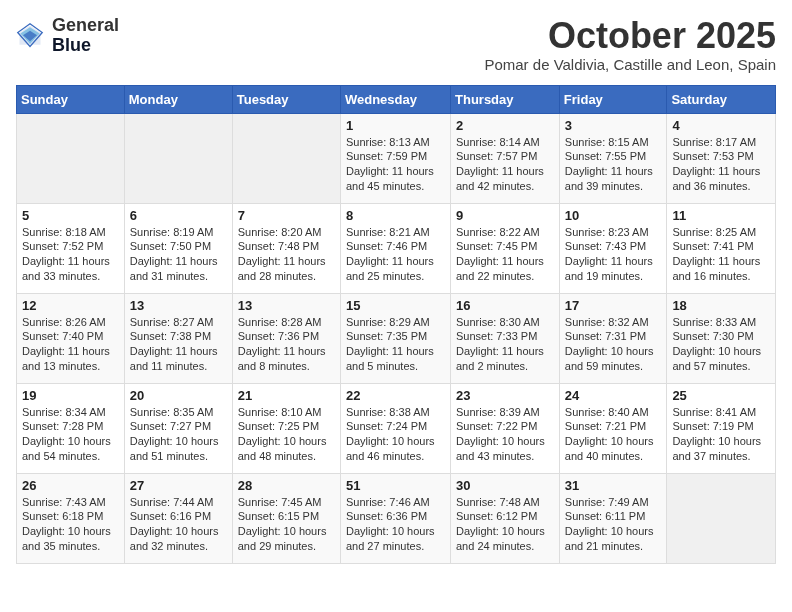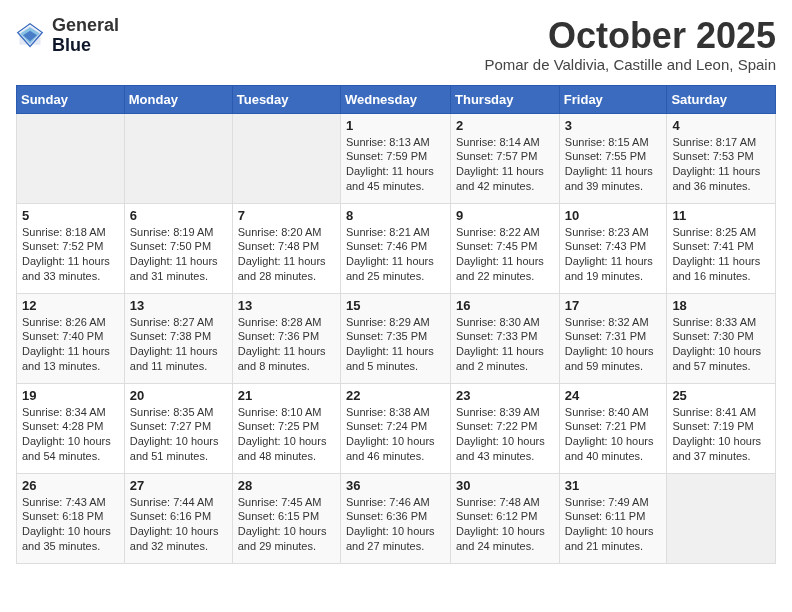--- a/index.html
+++ b/index.html
@@ -242,21 +242,21 @@
           <div class="day-number">18</div>
           <div class="day-info">Sunrise: 8:33 AM
 Sunset: 7:30 PM
 Daylight: 10 hours and 57 minutes.</div>
         </td>
       </tr>
       <tr>
         <td>
           <div class="day-number">19</div>
           <div class="day-info">Sunrise: 8:34 AM
-Sunset: 4:28 PM
+Sunset: 7:28 PM
 Daylight: 10 hours and 54 minutes.</div>
         </td>
         <td>
           <div class="day-number">20</div>
           <div class="day-info">Sunrise: 8:35 AM
 Sunset: 7:27 PM
 Daylight: 10 hours and 51 minutes.</div>
         </td>
         <td>
           <div class="day-number">21</div>
@@ -302,21 +302,21 @@
 Sunset: 6:16 PM
 Daylight: 10 hours and 32 minutes.</div>
         </td>
         <td>
           <div class="day-number">28</div>
           <div class="day-info">Sunrise: 7:45 AM
 Sunset: 6:15 PM
 Daylight: 10 hours and 29 minutes.</div>
         </td>
         <td>
-          <div class="day-number">36</div>
+          <div class="day-number">51</div>
           <div class="day-info">Sunrise: 7:46 AM
 Sunset: 6:36 PM
 Daylight: 10 hours and 27 minutes.</div>
         </td>
         <td>
           <div class="day-number">30</div>
           <div class="day-info">Sunrise: 7:48 AM
 Sunset: 6:12 PM
 Daylight: 10 hours and 24 minutes.</div>
         </td>

